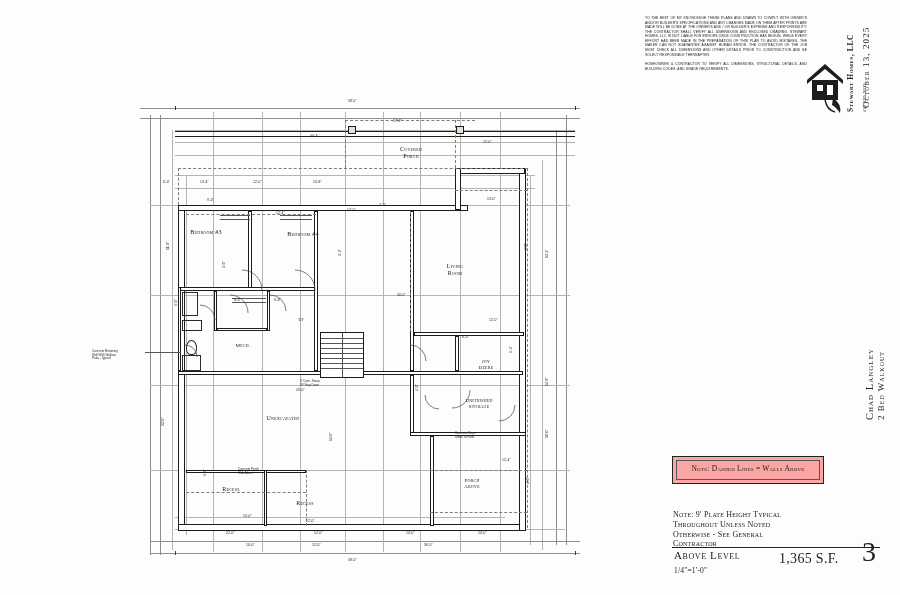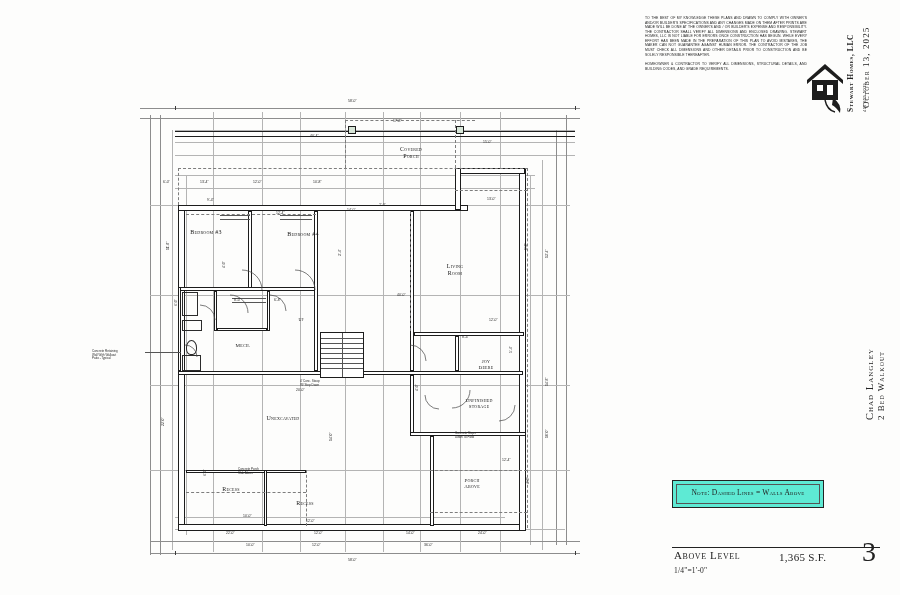--- a/index.html
+++ b/index.html
@@ -98,22 +98,21 @@
     left: 876px; top: 420px;
     font-size: 9px; letter-spacing: 1px;
     font-variant: small-caps;
     transform: rotate(-90deg);
   }
 
   
   #note-box {
     left: 672px; top: 456px; width: 150px; height: 26px;
     border: 1px solid #222;
-    background: #5eead4;
-    margin-top: 24px;
+    background: #fca5a5;
   }
   #note-box-inner {
     position:absolute; left:3px; top:3px; right:3px; bottom:3px;
     border: 1px solid #555;
   }
   #note-box-text {
     position: absolute; left: 0; right: 0; top: 7px;
     text-align: center;
     font-size: 7.5px;
     font-variant: small-caps;
@@ -125,21 +124,21 @@
     font-variant: small-caps;
     letter-spacing: .2px;
   }
   #level-line { left: 672px; top: 547px; width: 208px; }
   #level-title {
     left: 674px; top: 549px;
     font-size: 11px; font-variant: small-caps; letter-spacing: .6px;
   }
   #level-sf {
     left: 779px; top: 551px;
-    font-size: 11px; letter-spacing: .3px;
+    font-size: 14px; letter-spacing: .3px;
   }
   #scale-text {
     left: 674px; top: 566px;
     font-size: 7.5px; letter-spacing: .2px;
   }
   #sheet-number {
     left: 862px; top: 536px;
     font-size: 28px;
     font-family: "Liberation Serif", serif;
   }
@@ -206,20 +205,24 @@
   </div>
 
   <div class="rot" id="date-text">October 13, 2025</div>
   <div class="rot" id="proj-name">Chad Langley</div>
   <div class="rot" id="proj-sub">2 Bed Walkout</div>
 
   <div class="abs" id="note-box">
     <div id="note-box-inner"></div>
     <div id="note-box-text">Note: Dashed Lines = Walls Above</div>
   </div>
+  <div class="abs" id="plate-note" style="white-space:pre-line">Note: 9' Plate Height Typical
+Throughout Unless Noted
+Otherwise - See General
+Contractor</div>
   <div class="ln hl" id="level-line" style="background:#222"></div>
   <div class="abs" id="level-title">Above Level</div>
   <div class="abs" id="level-sf">1,365 S.F.</div>
   <div class="abs" id="scale-text">1/4"=1'-0"</div>
   <div class="abs" id="sheet-number">3</div>
 
   <div class="abs" style="left:0;top:0;width:640px;height:595px;">
 
     <div class="ln hl light" style="left:140px;top:108px;width:440px;"></div>
     <div class="ln hl light" style="left:140px;top:118px;width:440px;"></div>

